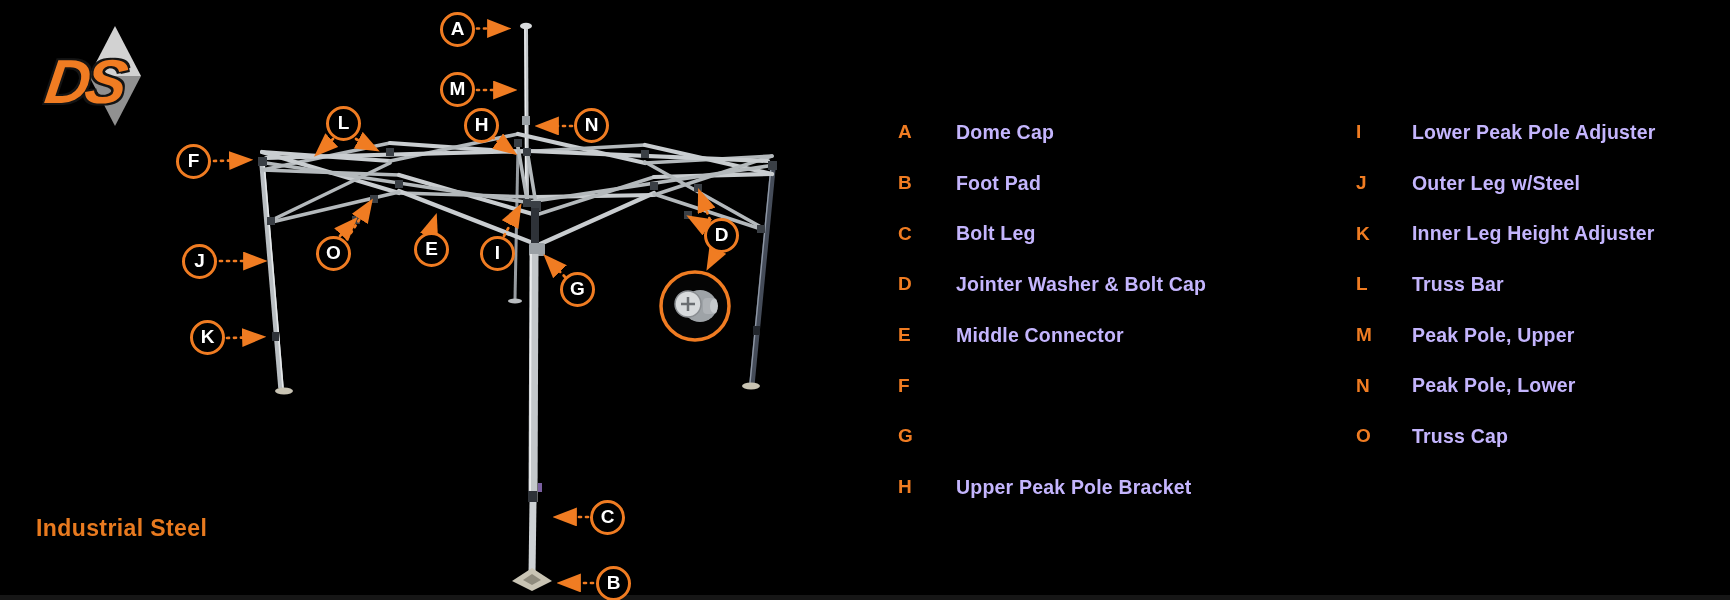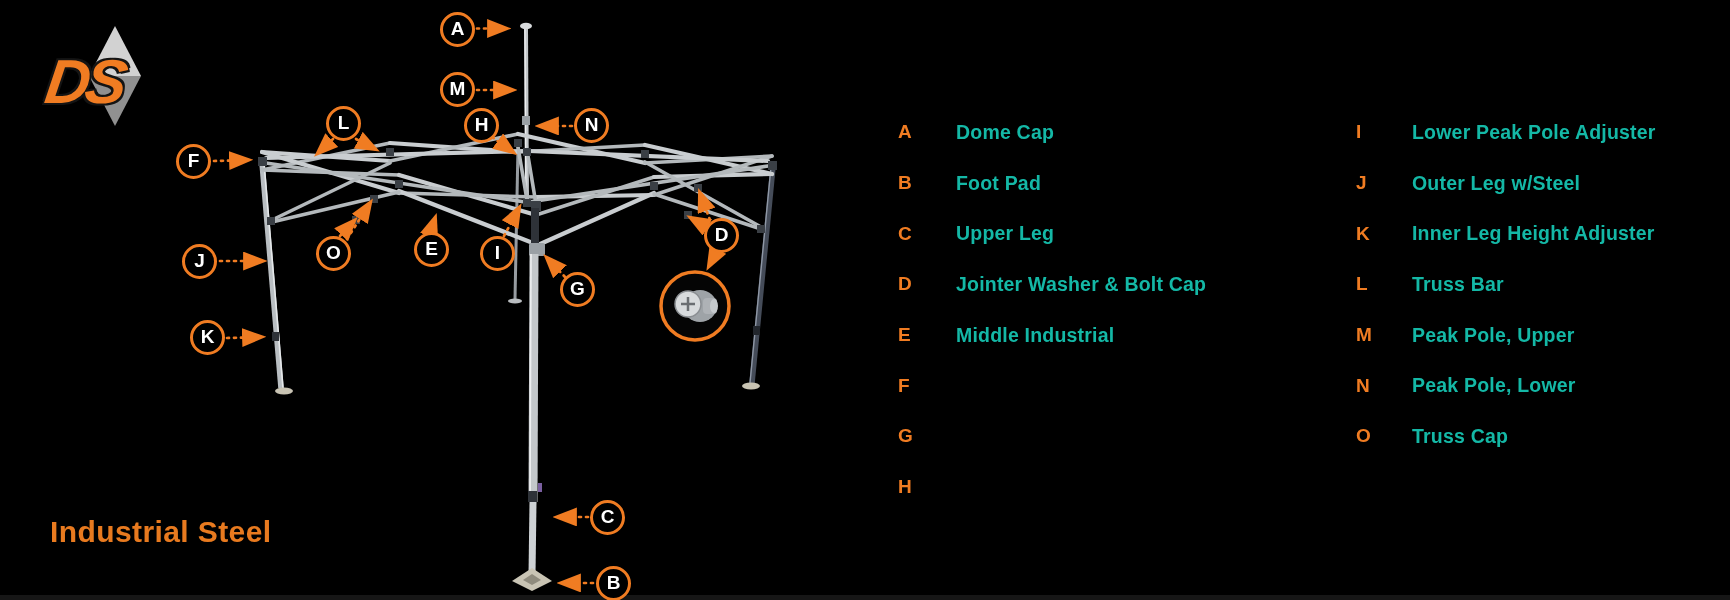--- a/index.html
+++ b/index.html
@@ -22,28 +22,28 @@
     border:3.5px solid #F07C22;border-radius:50%;background:#000;
     color:#fff;font-weight:bold;font-size:19px;line-height:28px;text-align:center;
     z-index:5;
   }
   
   .lg-col{position:absolute;top:107px;}
   .lg-row{height:50.7px;display:flex;align-items:center;}
   .lg-letter{
     display:inline-block;width:58px;color:#F07C22;font-weight:bold;font-size:19px;
   }
-  .lg-label{color:#14b8a6;font-weight:bold;font-size:19.5px;letter-spacing:0.2px;}
+  .lg-label{color:#c4b5fd;font-weight:bold;font-size:19.5px;letter-spacing:0.2px;}
   #legend-col-1{left:898px;}
   #legend-col-2{left:1356px;}
   #legend-col-2 .lg-letter{width:56px;}
   
   #page-title{
-    position:absolute;left:50px;top:515px;color:#E87A1F;
-    font-size:30px;font-weight:bold;letter-spacing:0.4px;
+    position:absolute;left:36px;top:515px;color:#E87A1F;
+    font-size:23px;font-weight:bold;letter-spacing:0.4px;
   }
   #bottom-edge{position:absolute;left:0;bottom:0;width:100%;height:5px;background:#161616;}
   svg .bar{stroke:#C9CDD0;stroke-width:4.2;stroke-linecap:round;}
   svg .bar2{stroke:#B4B9BC;stroke-width:3.6;stroke-linecap:round;}
   svg .arrow{stroke:#F07C22;stroke-width:2.7;stroke-dasharray:2 5;fill:none;stroke-linecap:round;}
 </style>
 </head>
 <body>
 
 <div id="stage">
@@ -204,38 +204,39 @@
     <div class="lg-row">
         <span class="lg-letter">A</span>
         <span class="lg-label">Dome Cap</span>
       </div>
     <div class="lg-row">
         <span class="lg-letter">B</span>
         <span class="lg-label">Foot Pad</span>
       </div>
     <div class="lg-row">
         <span class="lg-letter">C</span>
-        <span class="lg-label">Upper Leg</span>
+        <span class="lg-label">Bolt Leg</span>
       </div>
     <div class="lg-row">
         <span class="lg-letter">D</span>
         <span class="lg-label">Jointer Washer &amp; Bolt Cap</span>
       </div>
     <div class="lg-row">
         <span class="lg-letter">E</span>
-        <span class="lg-label">Middle Industrial</span>
+        <span class="lg-label">Middle Connector</span>
       </div>
     <div class="lg-row">
         <span class="lg-letter">F</span>
       </div>
     <div class="lg-row">
         <span class="lg-letter">G</span>
       </div>
     <div class="lg-row">
         <span class="lg-letter">H</span>
+        <span class="lg-label">Upper Peak Pole Bracket</span>
       </div>
   </div>
 
   <div class="lg-col" id="legend-col-2">
     <div class="lg-row">
         <span class="lg-letter">I</span>
         <span class="lg-label">Lower Peak Pole Adjuster</span>
       </div>
     <div class="lg-row">
         <span class="lg-letter">J</span>

